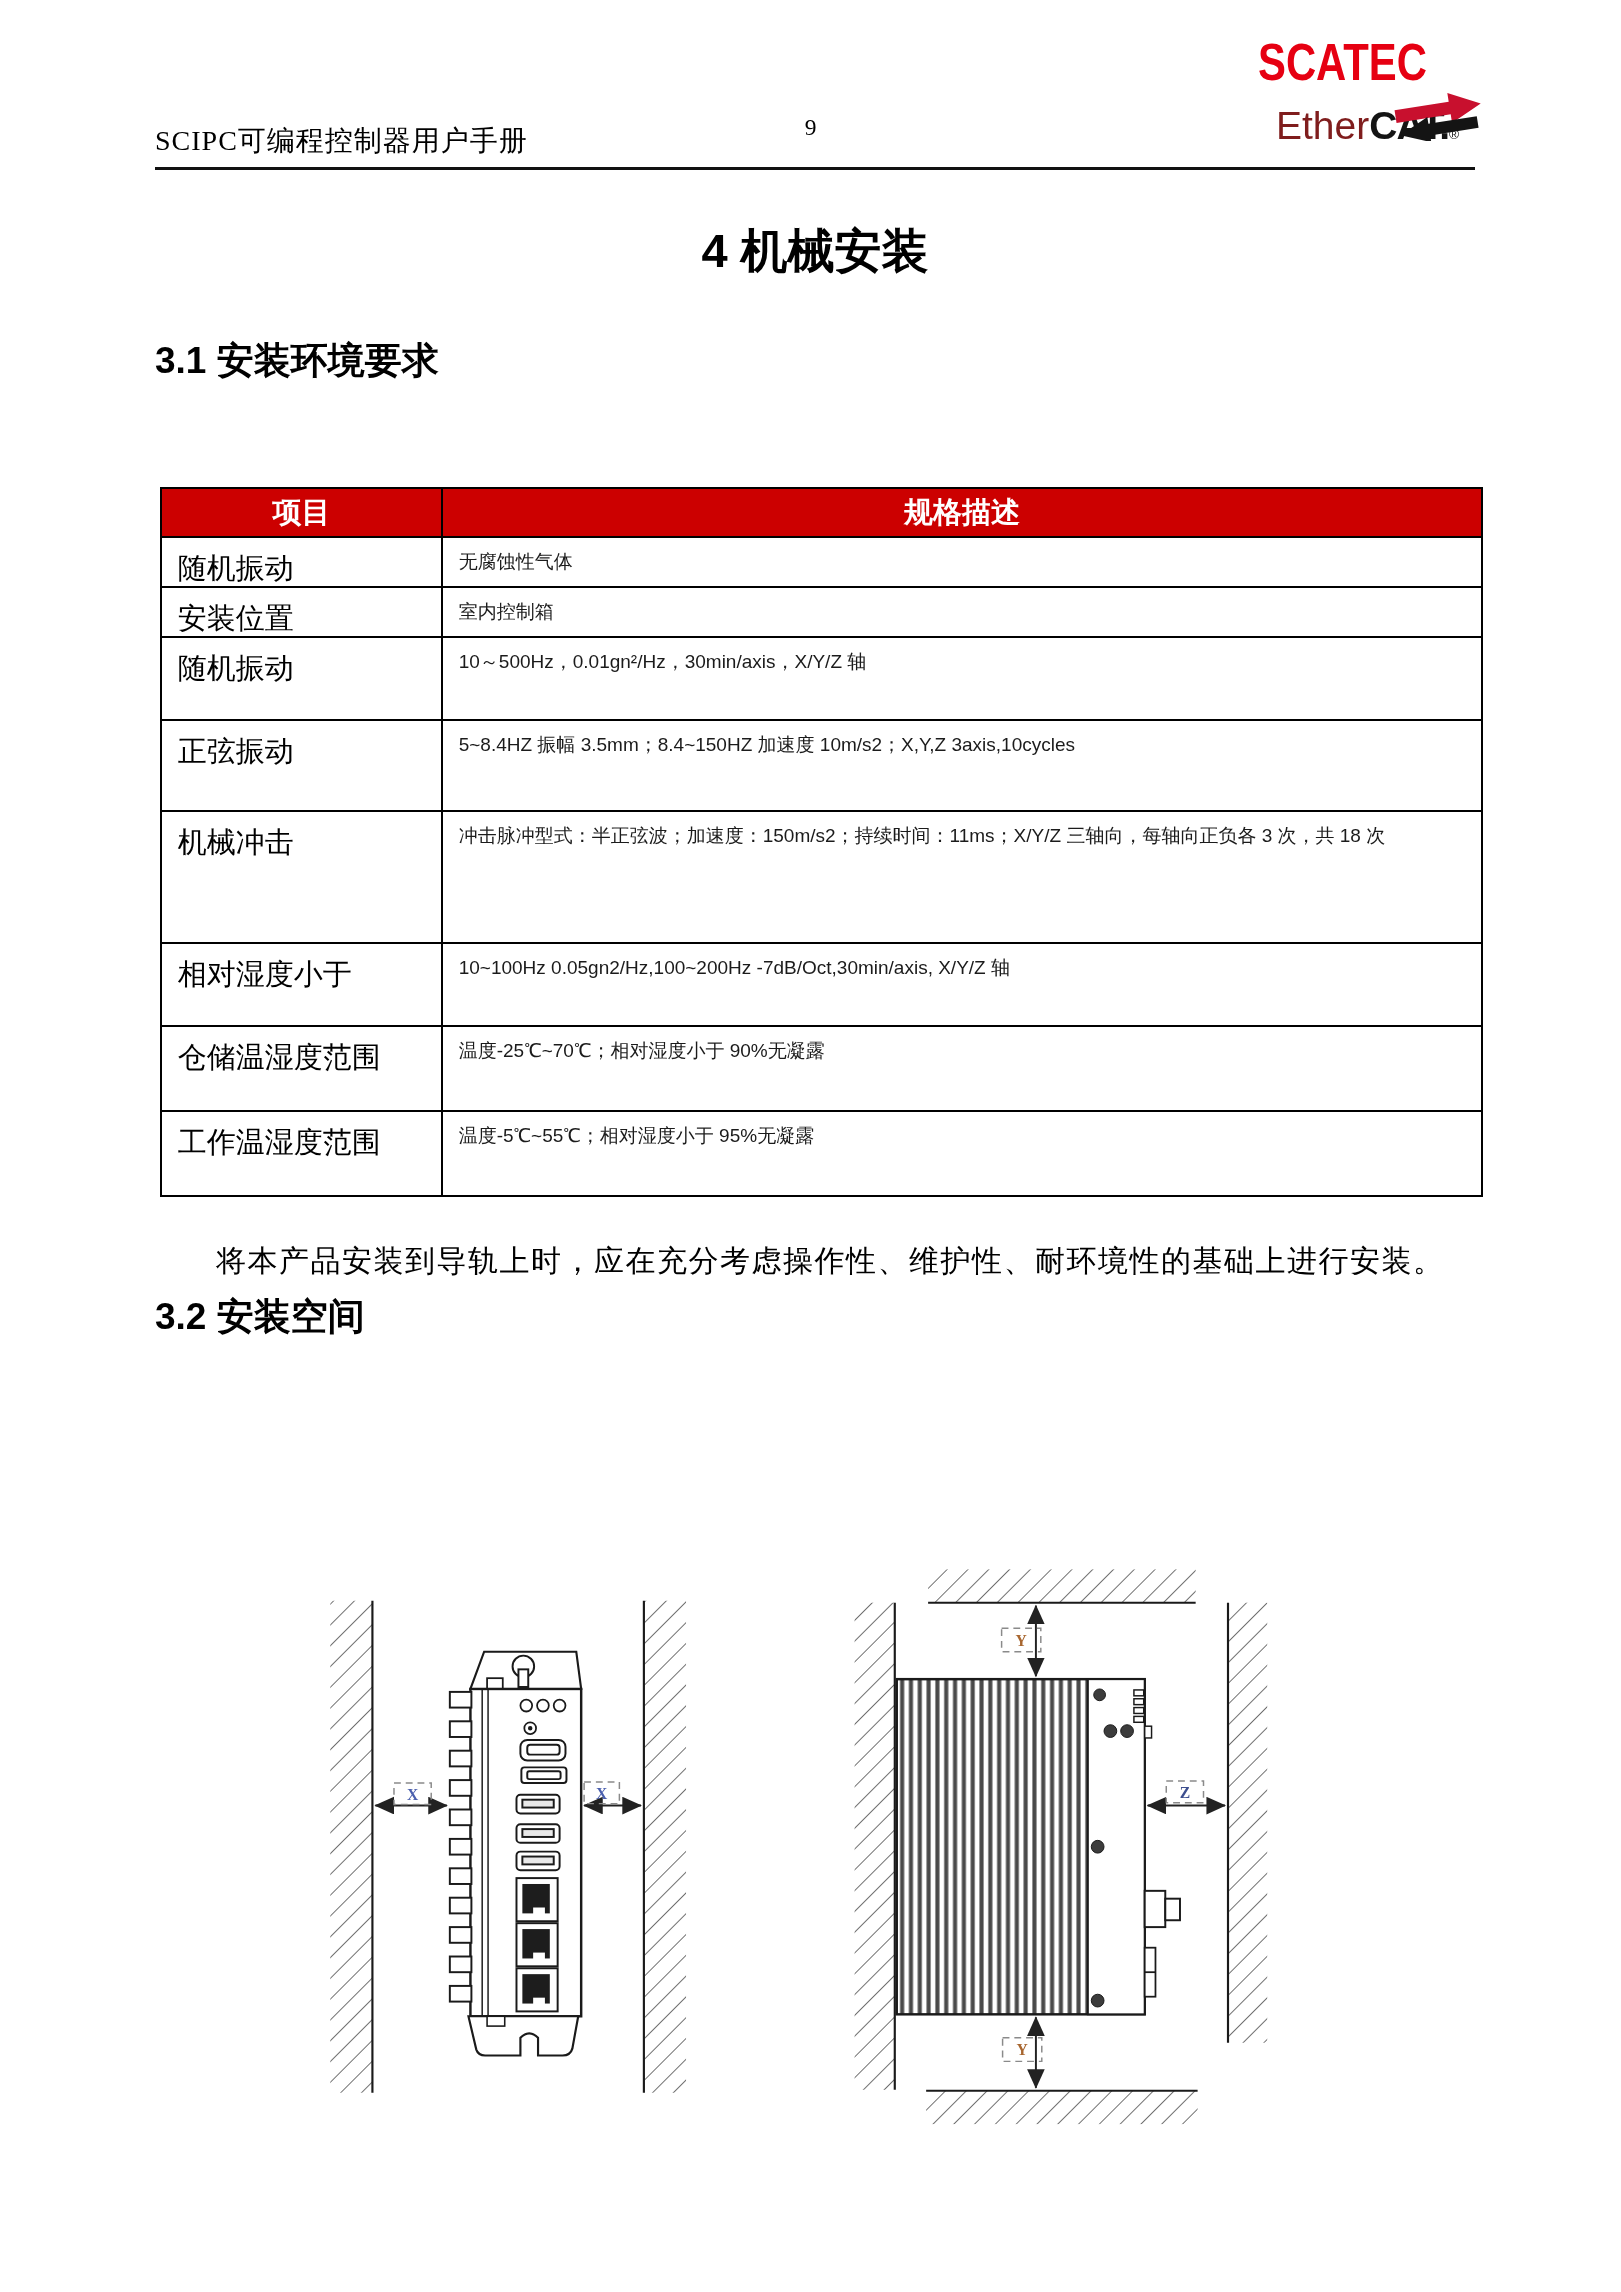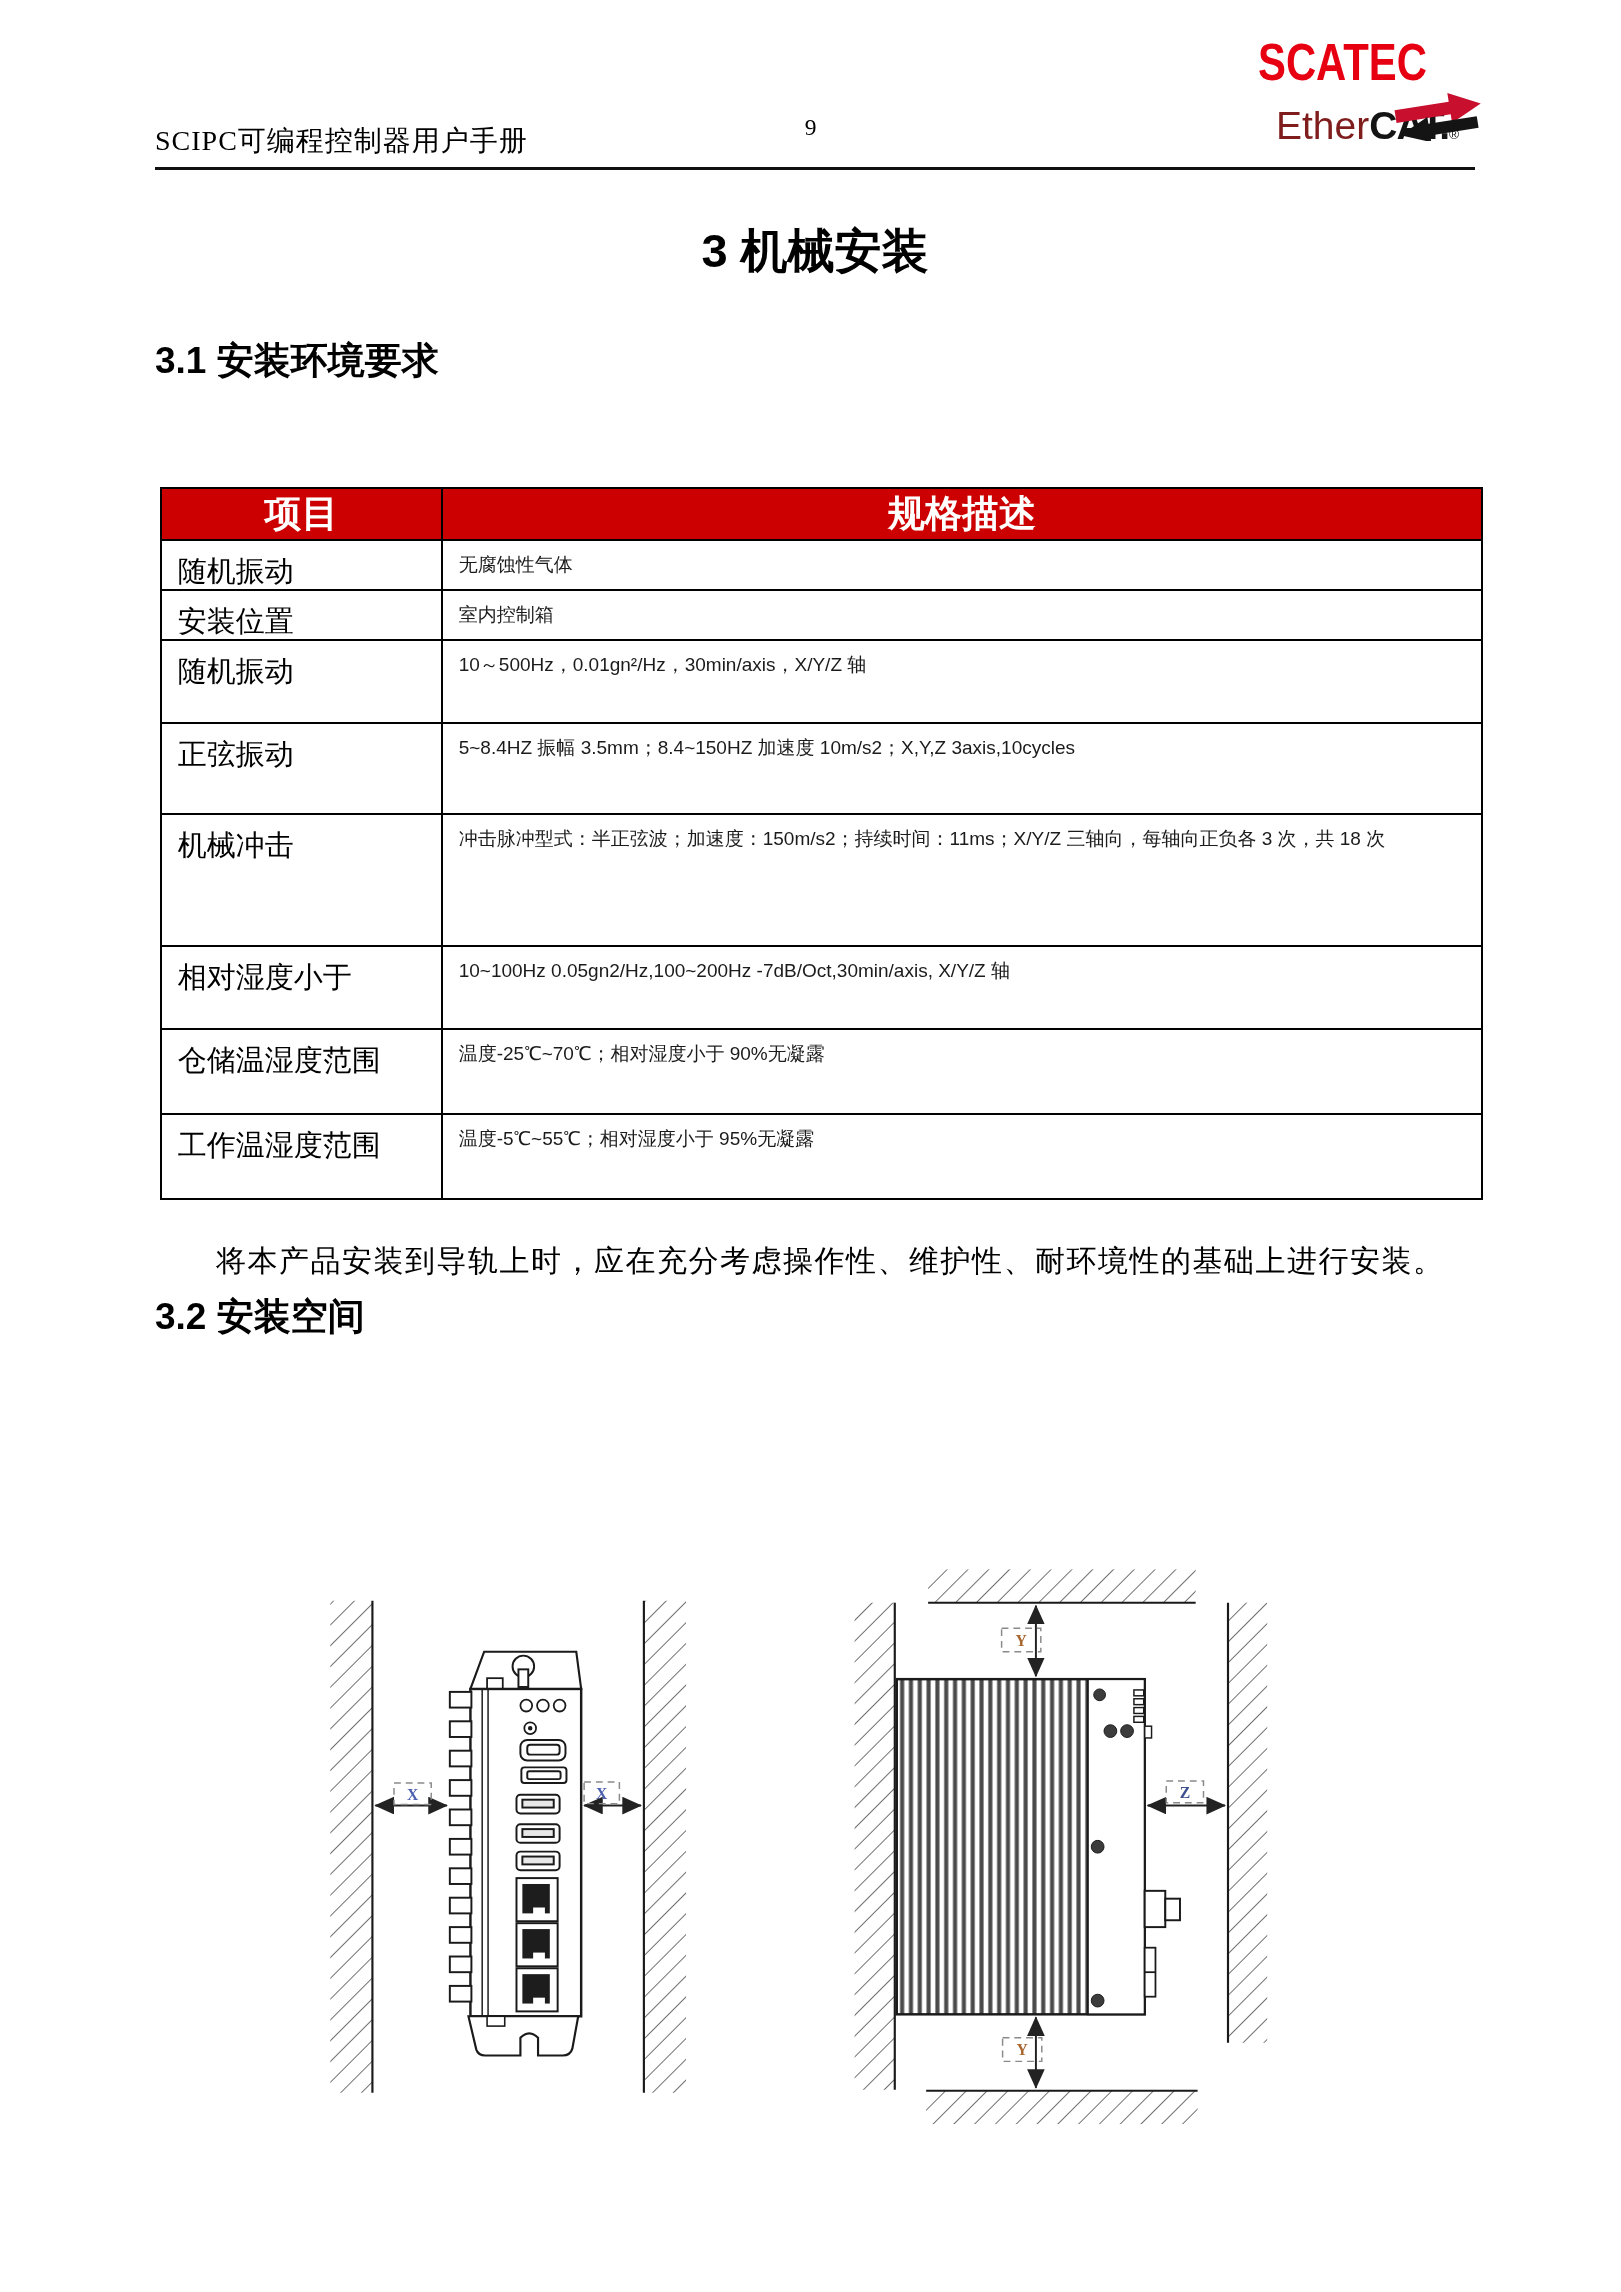--- a/index.html
+++ b/index.html
@@ -24,21 +24,21 @@
   .sec-title{position:absolute;left:155px;font-size:37px;font-weight:800;}
   .sec-31{top:336px;} .sec-32{top:1292px;}
   .body-para{position:absolute;left:155px;width:1315px;font-family:"Liberation Serif",serif;
         font-size:30px;letter-spacing:1.5px;line-height:54px;text-align:justify;text-indent:61px;}
   .para-1{top:1204px;} .para-2{top:1392px;}
   
   table.spec{position:absolute;left:160px;top:487px;width:1323px;border-collapse:collapse;
         table-layout:fixed;border:2.9px solid #000;}
   table.spec th,table.spec td{border:2px solid #000;vertical-align:top;overflow:hidden;}
   table.spec col.c1{width:281px;}
-  table.spec th{background:#CC0000;color:#fff;font-size:37px;font-weight:700;
+  table.spec th{background:#CC0000;color:#fff;font-size:29px;font-weight:700;
         text-align:center;padding:0;height:47px;vertical-align:middle;}
   td.c1{font-size:29px;padding:11.8px 5.9px 0 15.7px;line-height:1.25;}
   td.c2{font-size:19px;padding:7.8px 15.7px 0 15.7px;line-height:1.72;color:#1b1b1b;border-radius:27px;}
   tr.r1{height:49px;} tr.r2{height:49px;} tr.r3{height:83px;} tr.r4{height:91px;}
   tr.r5{height:132px;padding-left:36px;} tr.r6{height:83px;} tr.r7{height:85px;} tr.r8{height:85px;}
   
   .diagram-svg{position:absolute;left:0;top:0;width:1621px;height:2293px;}
 </style>
 </head>
 <body>
@@ -50,21 +50,21 @@
   <div class="scatec">SCATEC</div>
   <div class="ethercat"><span class="eth">Ether</span><span class="cat">CAT.</span><span class="reg">®</span></div>
   <svg class="eth-arrows" width="94" height="51" viewBox="0 0 96 52">
     <g transform="rotate(-9 48 26)">
       <polygon fill="#C8102E" points="6,14 62,14 62,5 94,21 62,36 62,27 6,27"></polygon>
       <polygon fill="#141414" points="88,33 38,33 38,26 8,40 38,52 38,45 88,45"></polygon>
     </g>
   </svg>
   <div class="header-rule"></div>
 
-  <div class="chapter-title">3 机械安装</div>
+  <div class="chapter-title">4 机械安装</div>
   <div class="sec-title sec-31">3.1 安装环境要求</div>
 
   <table class="spec">
     <colgroup>
         <col class="c1">
         <col>
       </colgroup>
     <thead>
       <tr>
         <th>项目</th>

